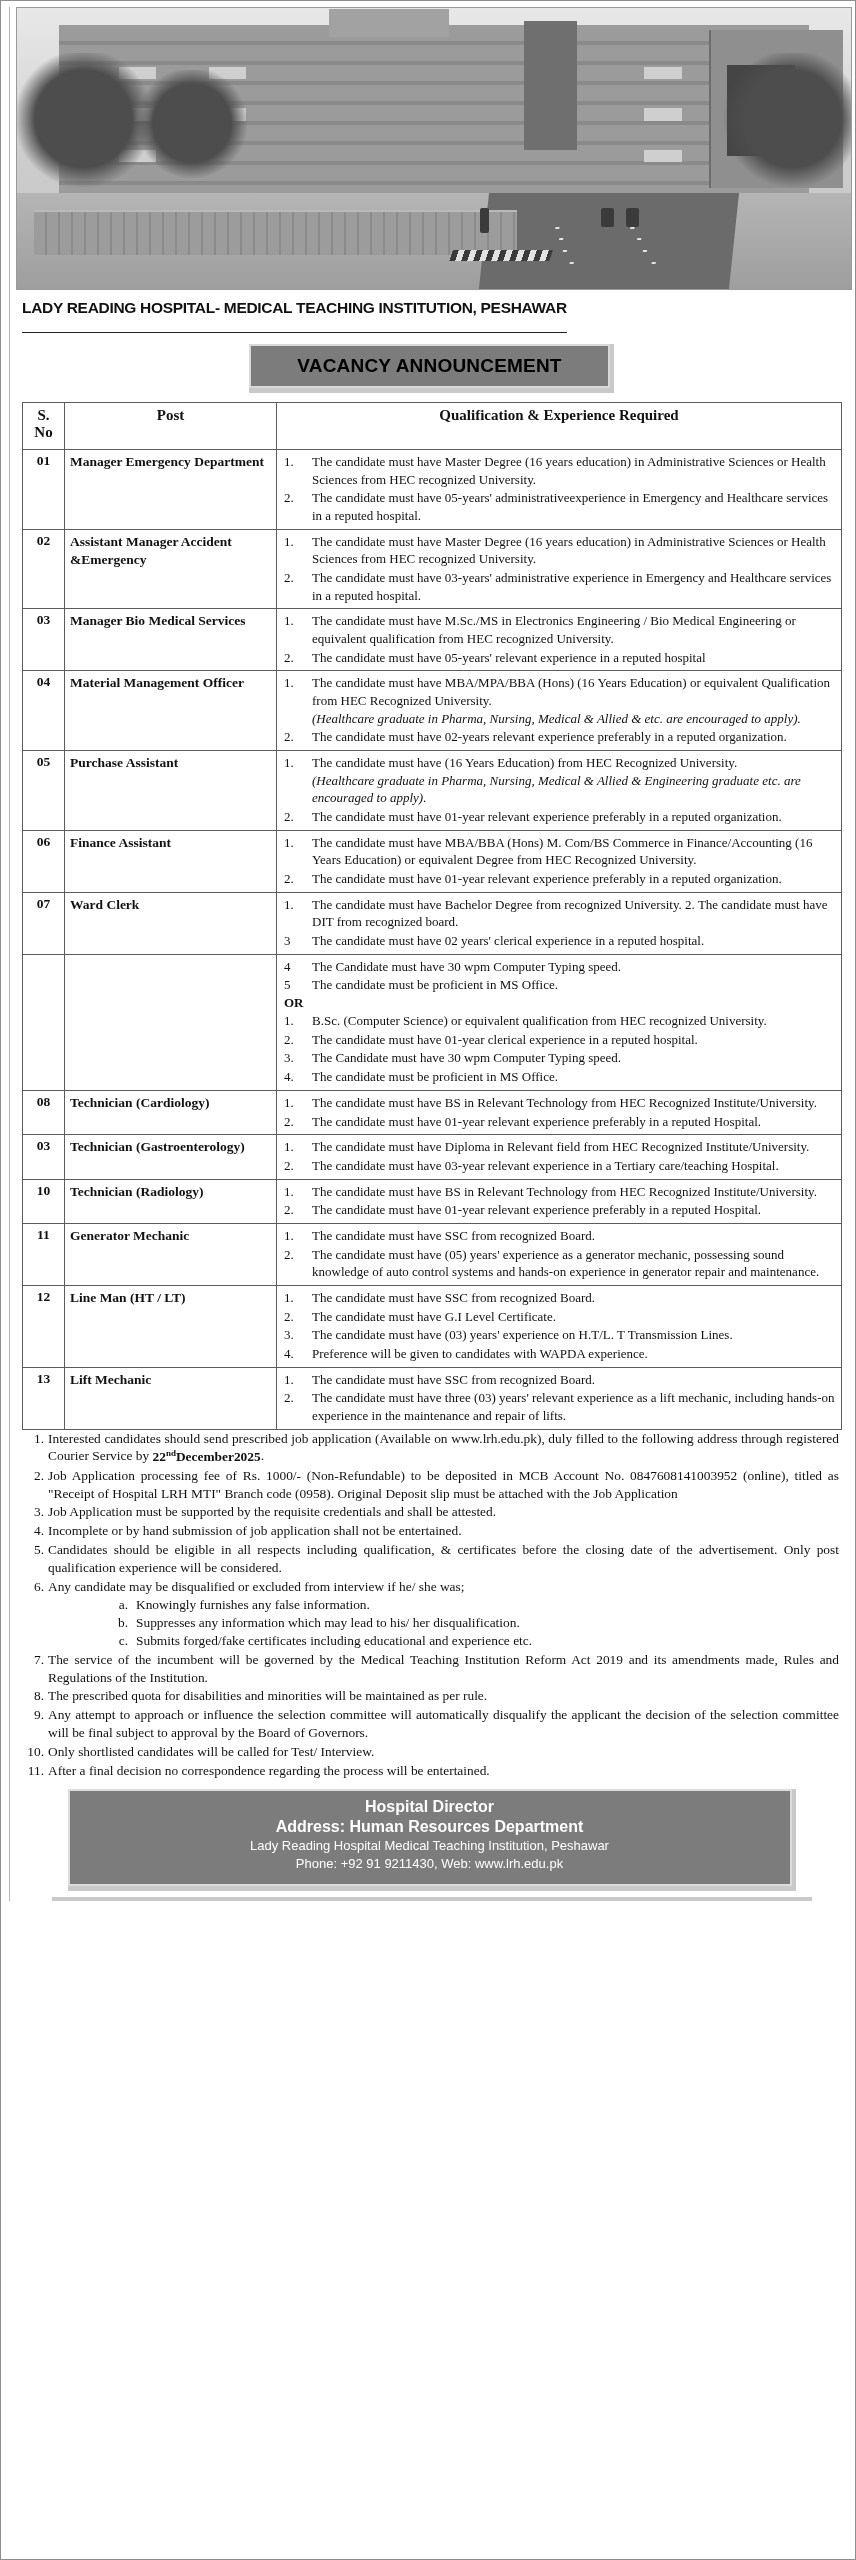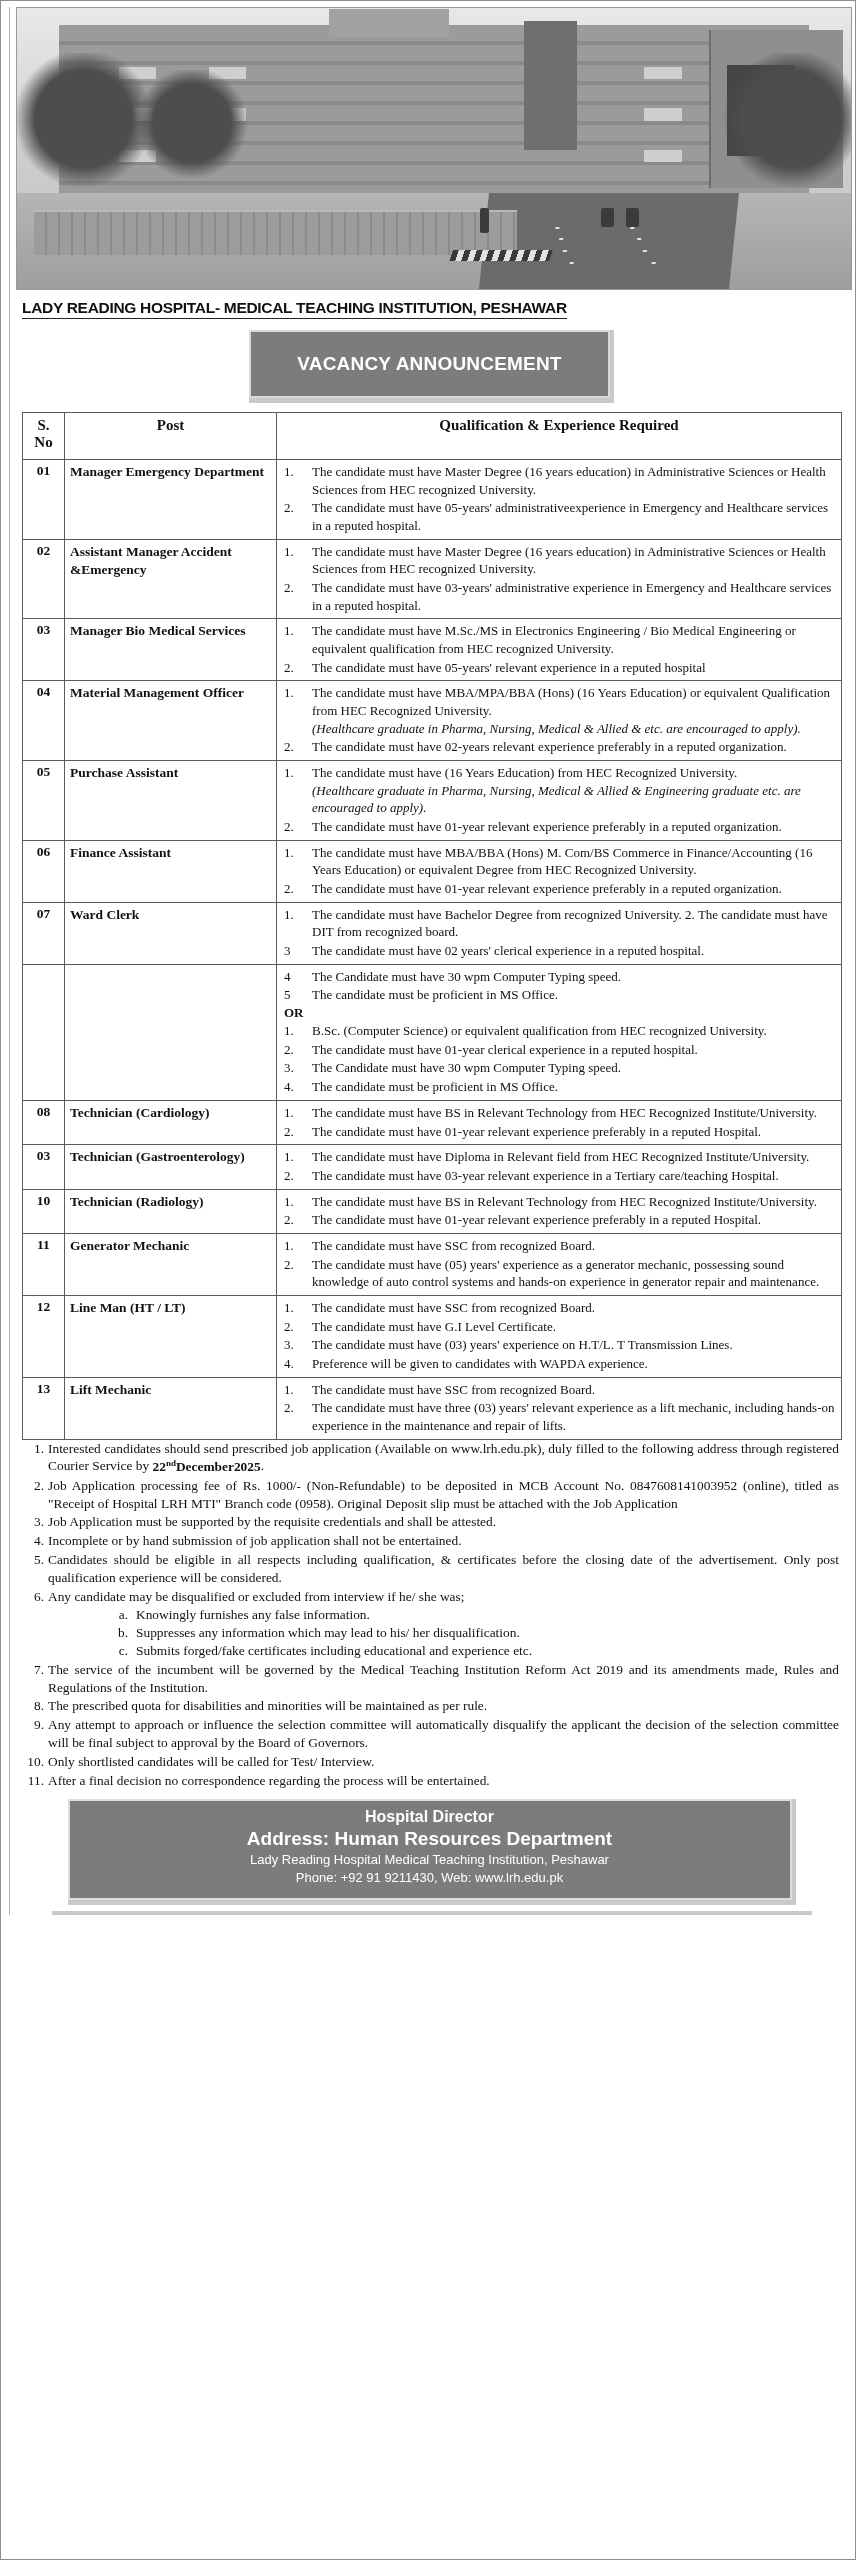--- a/index.html
+++ b/index.html
@@ -96,39 +96,39 @@
 
   
   .org-title {
     margin: 9px 0 0 6px;
     font-family: "Liberation Sans", sans-serif;
     font-weight: bold;
     font-size: 15.5px;
     letter-spacing: -0.3px;
     border-bottom: 1.6px solid #222;
     display: inline-block;
-    padding-bottom: 1px;
+    padding-bottom: 15px;
   }
 
   .vac-wrap {
     display:flex; justify-content:center;
     margin: 11px 0 9px 0;
   }
   .vac-shadow {
     border-bottom: 5px solid #c9c9c9;
     border-right: 4px solid #c9c9c9;
   }
   .vac-box {
     background: #7c7c7c;
-    color: #ffffff;
+    color: #000000;
     font-family: "Liberation Sans", sans-serif;
     font-weight: bold;
     font-size: 19px;
     letter-spacing: 0.2px;
-    padding: 21px 46px;
+    padding: 9px 46px;
     border: 2px solid #d8d8d8;
     text-align:center;
   }
 
   .lead-in {
     font-size: 14.5px;
     margin: 2px 0 3px 6px;
   }
 
   
@@ -242,21 +242,21 @@
   .footer-box {
     width: 724px;
     background: #7c7c7c;
     color:#fff;
     border: 2px solid #dcdcdc;
     text-align:center;
     padding: 7px 10px 10px 10px;
     font-family: "Liberation Sans", sans-serif;
   }
   .f-dir { font-size: 16px; font-weight: bold; margin-bottom: 2px; }
-  .f-addr { font-size: 19px; font-weight: bold; margin-bottom: 1px; }
+  .f-addr { font-size: 16px; font-weight: bold; margin-bottom: 1px; }
   .f-line { font-size: 13px; line-height: 1.45; }
   .bottom-rule {
     width: 760px; height: 4px; background:#c9c9c9;
     margin: 6px auto 0 auto;
   }
 </style>
 </head>
 <body>
 
 <div class="page">

